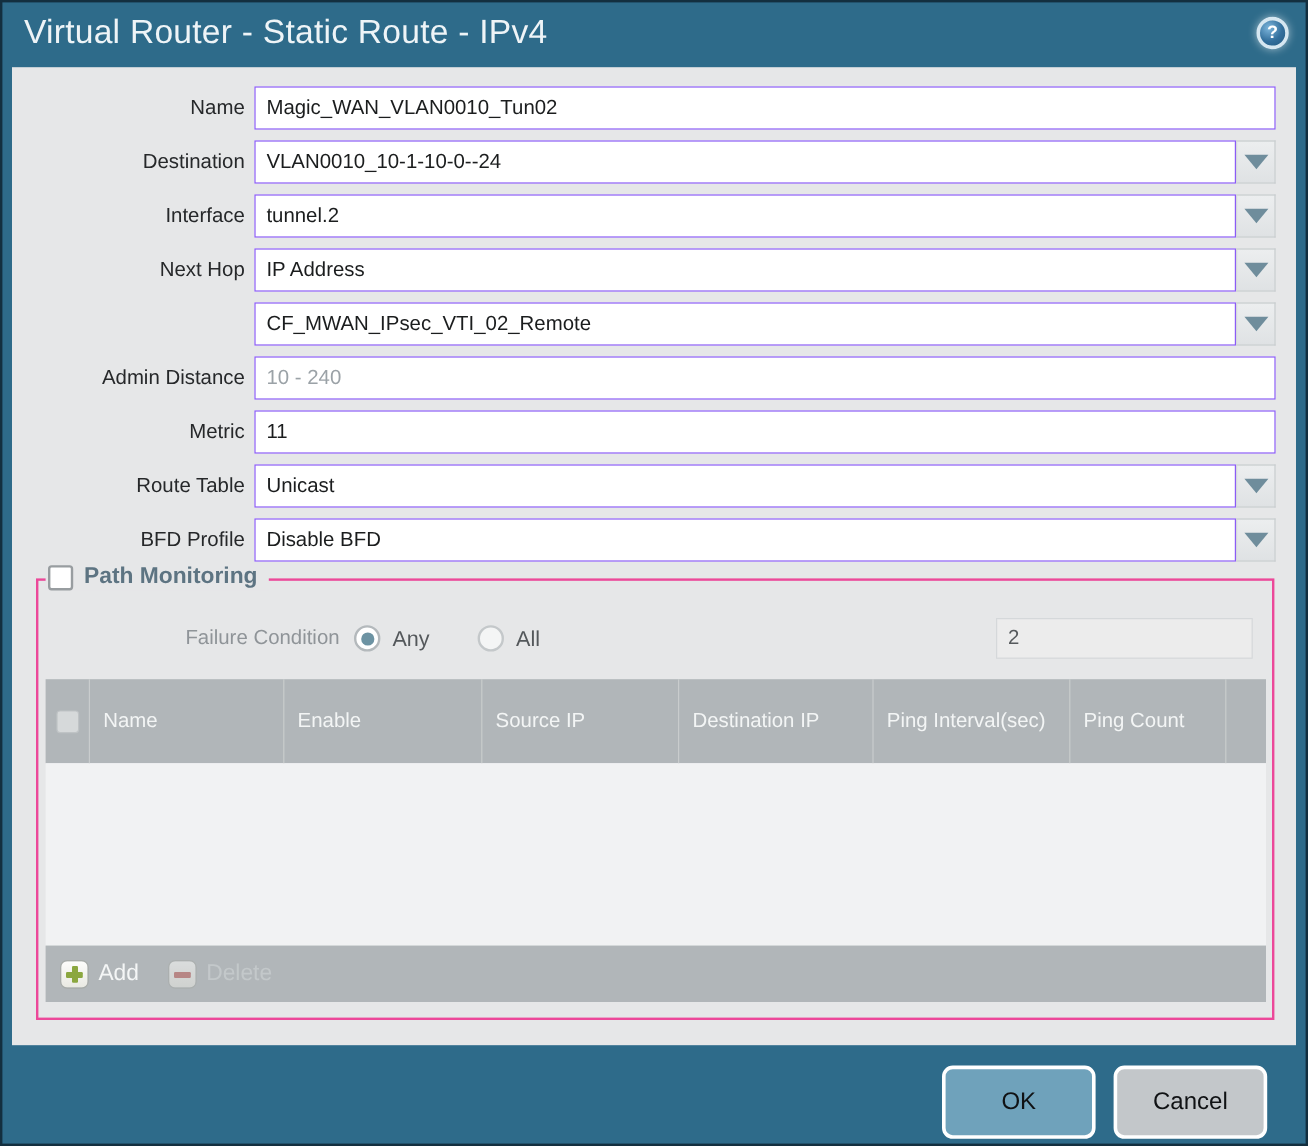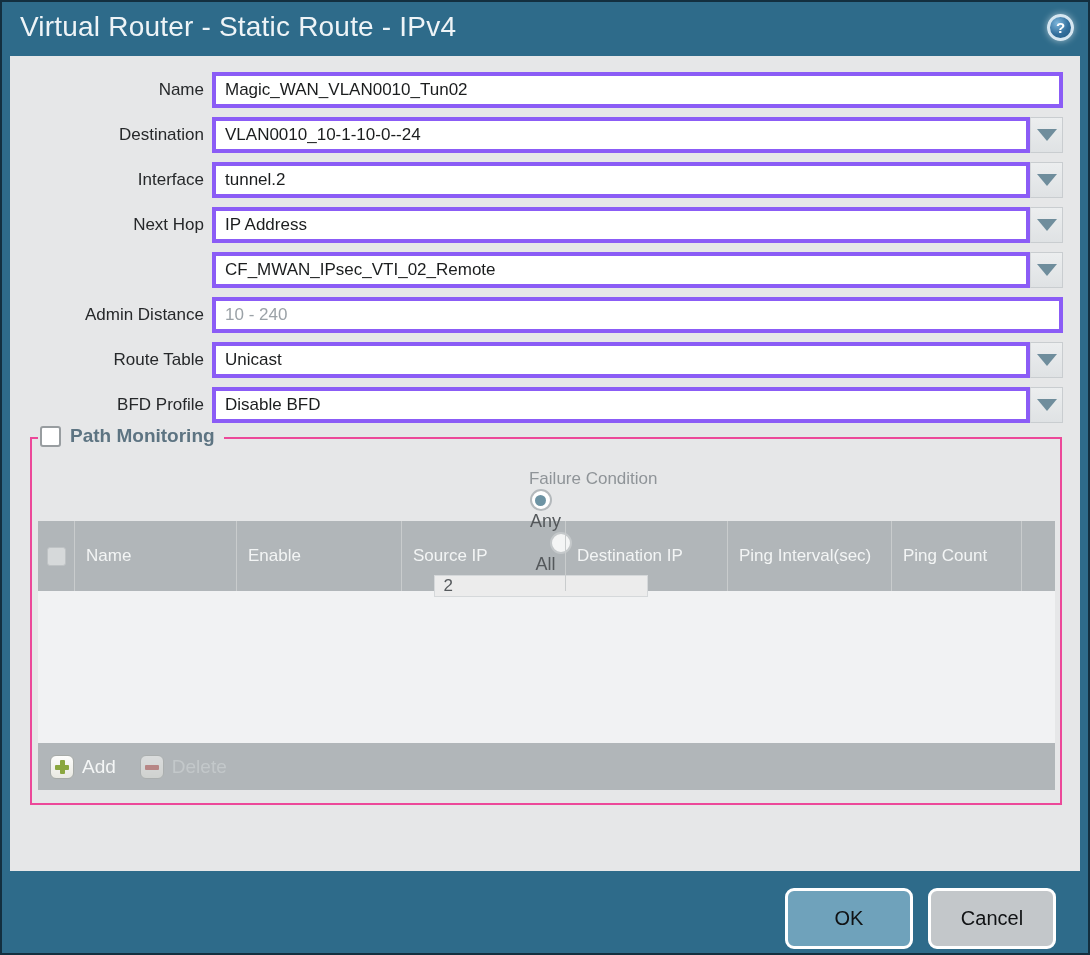--- a/index.html
+++ b/index.html
@@ -37,21 +37,21 @@
     overflow:hidden;
   }
   .form-row{display:flex;align-items:center;height:36px;margin:0 17px 9px 0;}
   .form-label{
     width:202px;flex:none;text-align:right;padding-right:8px;
     font-size:17px;color:#26282a;
   }
   .field{flex:1;display:flex;height:36px;}
   .field input.text{
     flex:1;min-width:0;height:36px;
-    border:4px solid #8b5cf6;background:#fff;
+    border:1px solid #8b5cf6;background:#fff;
     font-family:inherit;font-size:17px;color:#1b1d1e;
     padding:0 9px;outline:none;
   }
   .field input.text::placeholder{color:#9ba2a7;}
   .trigger{
     width:33px;flex:none;height:36px;
     background:linear-gradient(#eceeef,#dfe2e4);
     border:1px solid #c9cdd0;border-left:1px solid #d6d9db;
     display:flex;align-items:center;justify-content:center;
     cursor:pointer;
@@ -74,21 +74,21 @@
     position:absolute;top:-14px;left:6px;
     background:#e6e7e8;padding:0 9px 0 2px;
     display:flex;align-items:center;gap:9px;
   }
   .checkbox{
     width:21px;height:21px;border-radius:3px;
     background:#fff;border:2px solid #989da0;
     cursor:pointer;
   }
   .legend-text{font-size:19px;font-weight:bold;color:#5d7482;}
-  .failure-row{display:flex;align-items:center;height:36px;margin:4px 12px 0 0;flex-direction:column;}
+  .failure-row{display:flex;align-items:center;height:36px;margin:4px 12px 0 0;}
   .fc-label{width:258px;text-align:right;padding-right:12px;font-size:17px;color:#8f9498;}
   .radio{
     width:22px;height:22px;border-radius:50%;
     background:#fff;border:2px solid #b4b9bc;
     display:flex;align-items:center;justify-content:center;
     cursor:pointer;flex:none;
   }
   .radio.checked::after{
     content:'';width:11px;height:11px;border-radius:50%;
     background:#6d93a3;
@@ -217,20 +217,26 @@
       </div>
     </div>
 
     <div class="form-row">
       <div class="form-label">Admin Distance</div>
       <div class="field">
         <input class="text" type="text" placeholder="10 - 240" style="">
       </div>
     </div>
 
+    <div class="form-row">
+      <div class="form-label">Metric</div>
+      <div class="field">
+        <input class="text" type="text" value="11" style="">
+      </div>
+    </div>
 
     <div class="form-row">
       <div class="form-label">Route Table</div>
       <div class="field">
         <input class="text" type="text" value="Unicast" style="">
         <div class="trigger">
           <span class="arrow-down"></span>
         </div>
       </div>
     </div>

